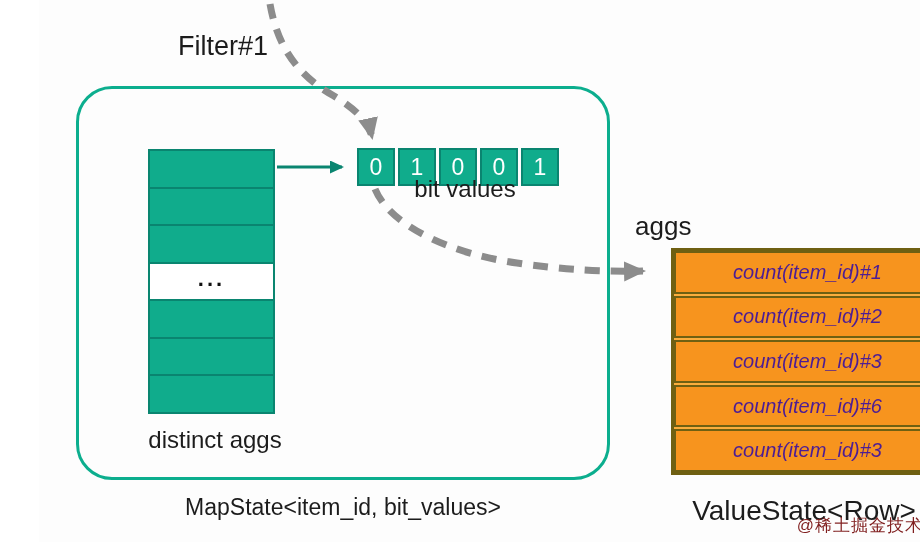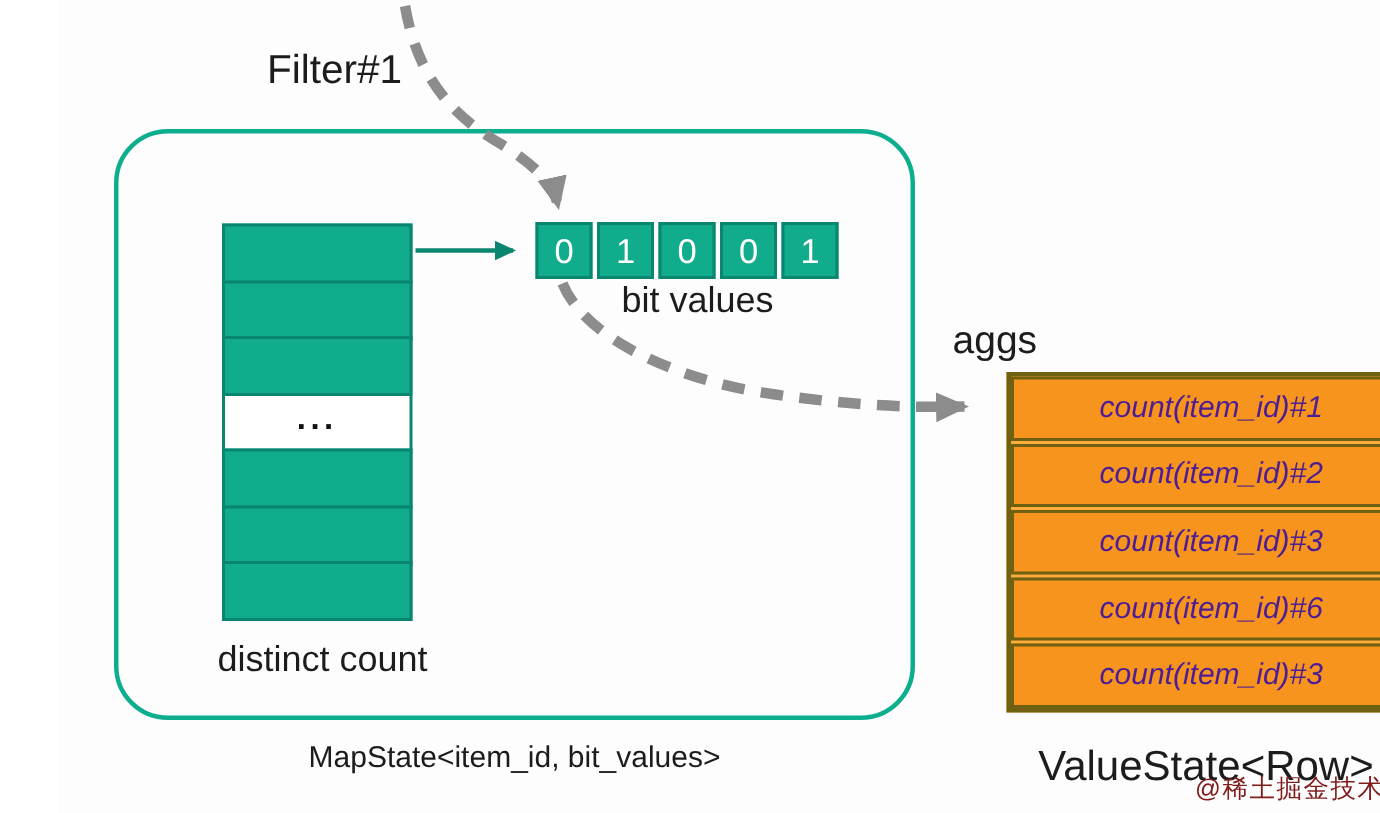--- a/index.html
+++ b/index.html
@@ -81,23 +81,23 @@
     border: 2px solid #6f6012;
     background: #f7941e;
     color: #4c1d95;
     font-size: 20px;
     display: flex; align-items: center; justify-content: center; font-style: italic;
   }
 
   
   .lbl { z-index: 4; white-space: nowrap; }
   .filter-label   { left: 139px; top: 31px;  font-size: 27px; }
-  .bitvals-label  { left: 326px; top: 187px; width: 200px; text-align: center; font-size: 24px; }
+  .bitvals-label  { left: 326px; top: 175px; width: 200px; text-align: center; font-size: 24px; }
   .distinct-label { left: 92px;  top: 426px; width: 168px; text-align: center; font-size: 24px; }
-  .mapstate-label { left: 37px;  top: 494px; width: 534px; text-align: center; font-size: 20px; }
+  .mapstate-label { left: 37px;  top: 494px; width: 534px; text-align: center; font-size: 23px; }
   .aggs-label     { left: 596px; top: 211px; width: 273px; text-align: left; font-size: 26px; }
   .valuestate-label { left: 620px; top: 495px; width: 290px; text-align: center; font-size: 28px; }
   .watermark {
     right: 0px; top: 514px;
     font-size: 17px;
     color: #7f1d1d;
     z-index: 5;
     letter-spacing: 1px;
   }
 
@@ -143,21 +143,21 @@
 
   <div class="abs bit-row">
     <div class="bit-cell">0</div>
     <div class="bit-cell">1</div>
     <div class="bit-cell">0</div>
     <div class="bit-cell">0</div>
     <div class="bit-cell">1</div>
   </div>
 
   <div class="abs lbl bitvals-label">bit values</div>
-  <div class="abs lbl distinct-label">distinct count</div>
+  <div class="abs lbl distinct-label">distinct aggs</div>
   <div class="abs lbl mapstate-label">MapState&lt;item_id, bit_values&gt;</div>
   <div class="abs lbl aggs-label">aggs</div>
 
   <div class="abs aggs-stack">
     <div class="agg-row">count(item_id)#1</div>
     <div class="agg-row">count(item_id)#2</div>
     <div class="agg-row">count(item_id)#3</div>
     <div class="agg-row">count(item_id)#6</div>
     <div class="agg-row">count(item_id)#3</div>
   </div>

